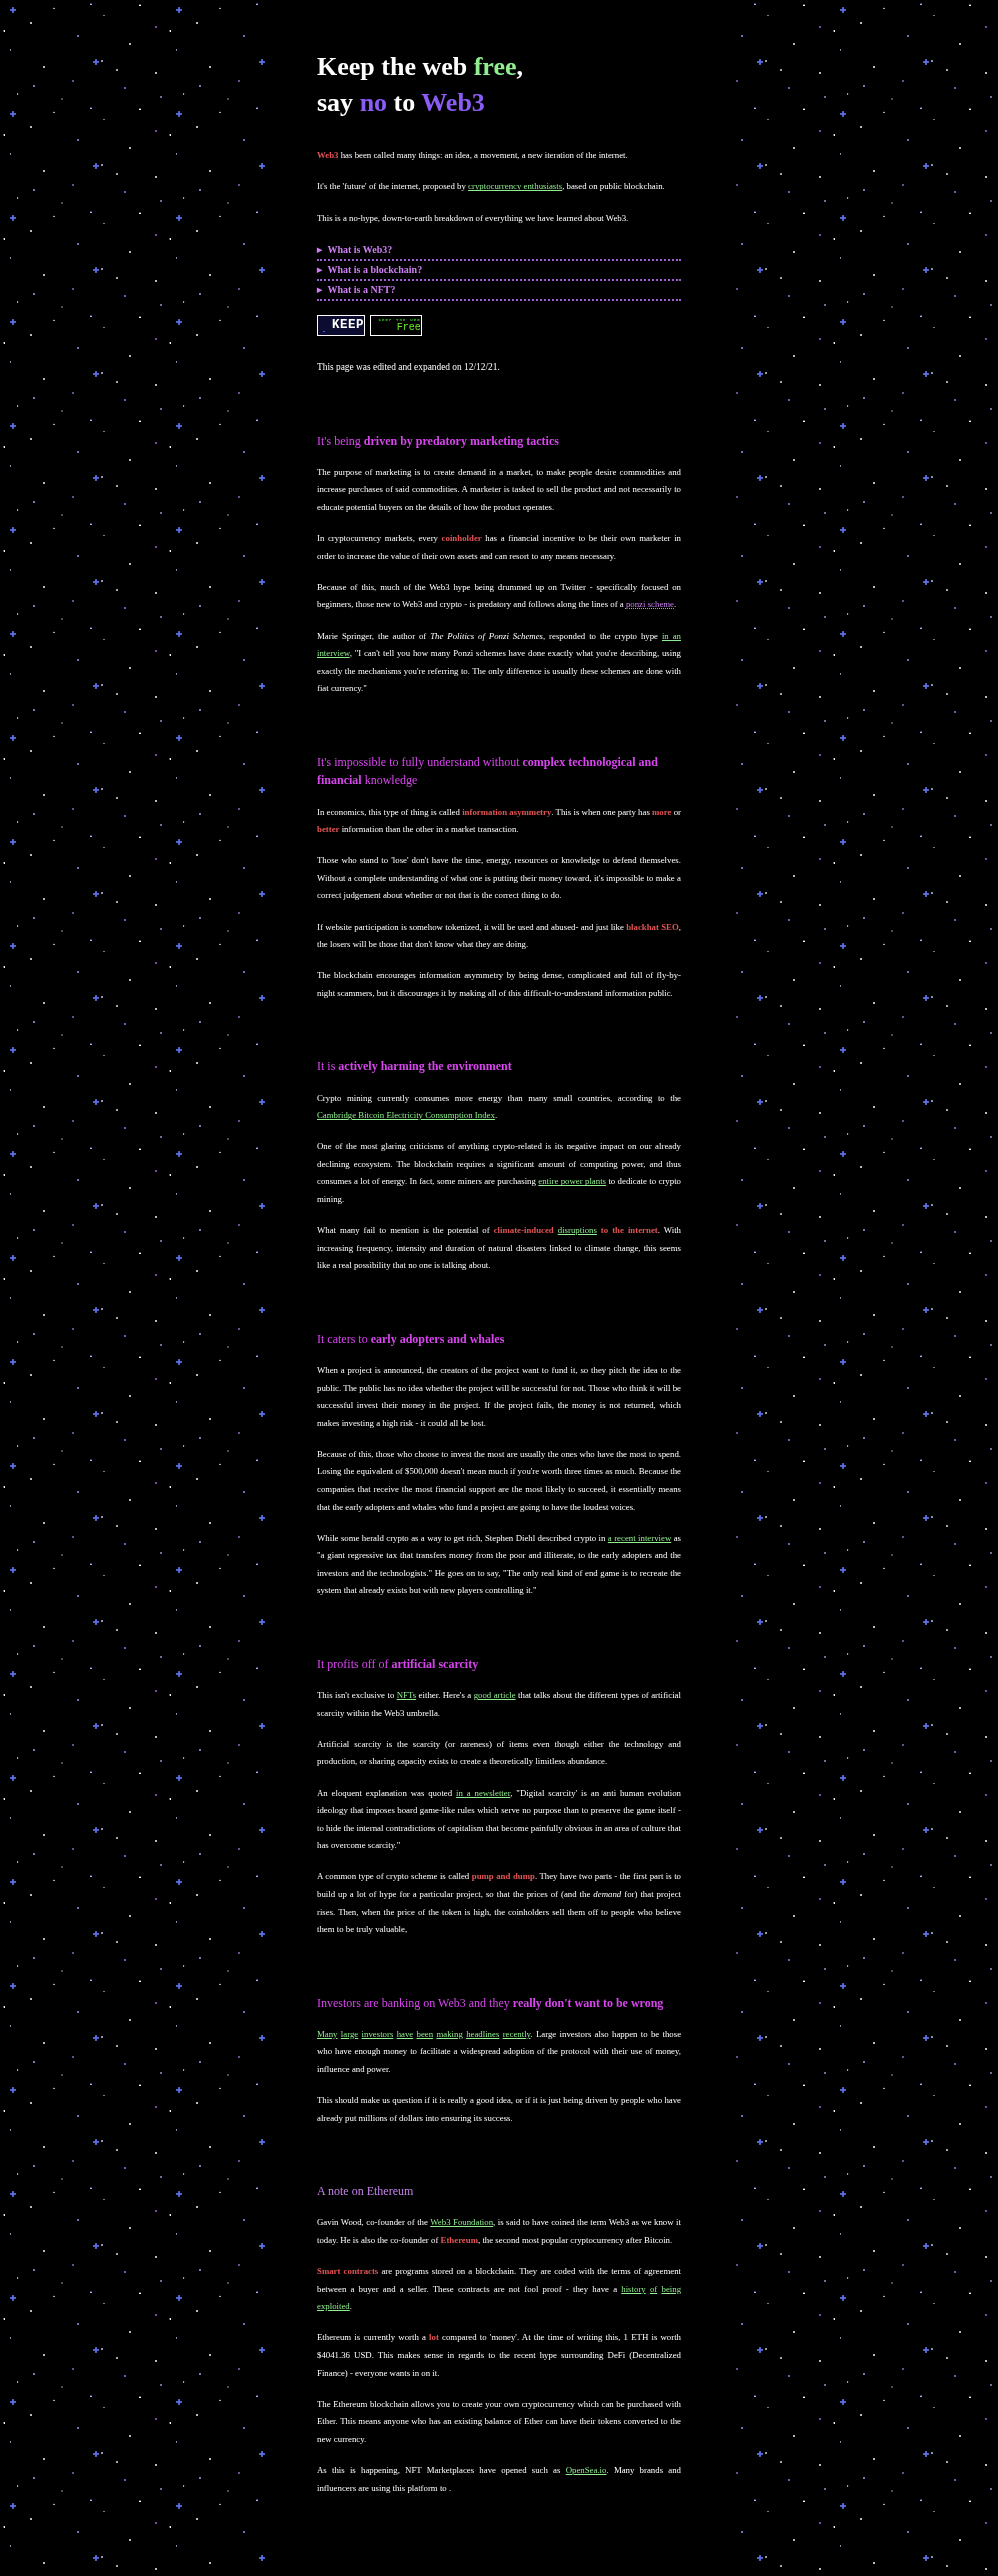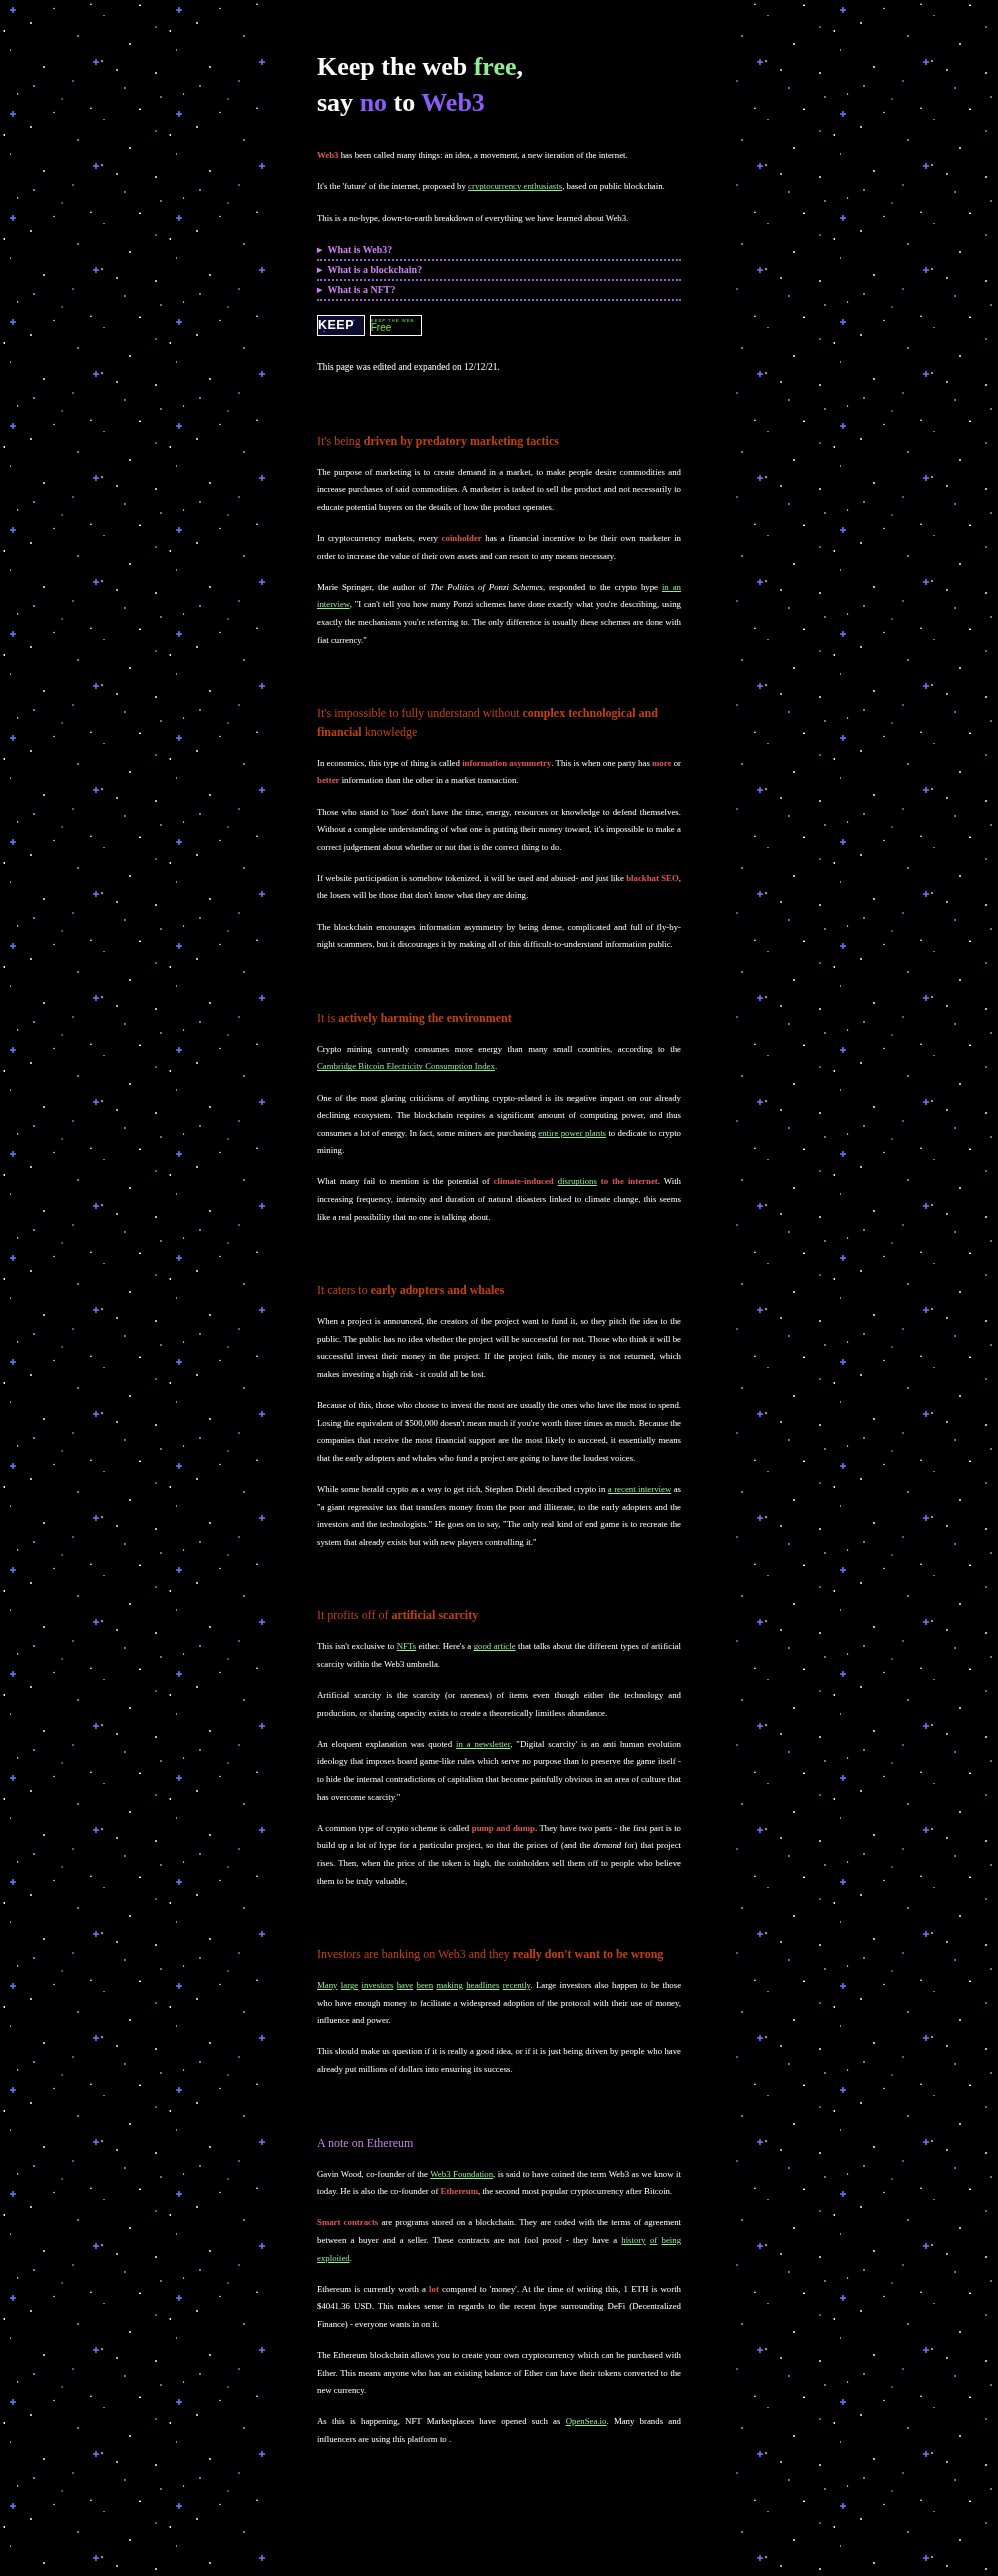--- a/index.html
+++ b/index.html
@@ -50,33 +50,33 @@
   a{font-weight:normal;text-decoration:underline;cursor:pointer}
   a.g{color:#90ee90}
   a.p{color:#c97ff0}
   a.pd{text-decoration-style:dotted}
   .faq{margin-top:6px}
   details{border-bottom:2.1px dotted #9c5fd0;padding:3.1px 0 4.2px}
   summary{list-style:none;cursor:pointer;color:#cf7ff5;font-weight:bold;font-size:10px}
   summary::-webkit-details-marker{display:none}
   summary::before{content:"\25B6";font-size:6.8px;margin-right:5.2px;vertical-align:1px;color:#cf7ff5}
   .badges{margin-top:13.5px}
-  .badge{display:inline-flex;flex-direction:column;align-items:flex-start;justify-content:center;
+  .badge{display:inline-flex;flex-direction:column;align-items:flex-end;justify-content:center;
     width:46px;height:19px;border:1px solid #fff;vertical-align:middle;box-sizing:content-box;
-    font-family:Liberation Sans, sans-serif;margin-right:4.7px}
+    font-family:Liberation Mono, monospace;margin-right:4.7px}
   .badge.keep{background:#0c0c30;background-image:radial-gradient(1px 1px at 6.2px 15.6px,#4466ff 0 60%,transparent 100%),radial-gradient(1px 1px at 36px 4.2px,#3355dd 0 60%,transparent 100%)}
   .badge.keep .klabel{color:#fff;font-weight:bold;font-size:12.5px;letter-spacing:0.5px;line-height:1}
   .badge.ktw{background:#000;width:50px}
   .badge.ktw .l1{color:#33bb22;font-weight:bold;font-size:4.2px;letter-spacing:1px;line-height:1.3}
   .badge.ktw .l2{color:#66ee22;font-size:10px;line-height:1}
   .note{margin-top:22px;font-size:9.4px}
   section{margin-top:55px}
   .sec-h{font-size:12px;font-weight:normal;line-height:1.55;margin:0 0 3.1px}
   .sec-h b{font-weight:bold}
-  .sec-h.red{color:#c2410c}
+  .sec-h.red{color:#d946ef}
   .sec-h.purple{color:#c583ea}
 </style>
 </head>
 <body>
 
 <div class="main">
   <h1><span class="t-white">Keep the web </span><span class="t-green">free</span><span class="t-white">,</span><br><span class="t-white">say </span><span class="t-red">no</span><span class="t-white"> to </span><span class="t-red">Web3</span></h1>
 
   <div>
       <p><b class="r">Web3</b> has been called many things: an idea, a movement, a new iteration of the internet.</p>
@@ -105,20 +105,21 @@
     </span>
   </div>
 
   <p class="note">This page was edited and expanded on 12/12/21.</p>
 
   <div>
       <section>
         <h2 class="sec-h red">It's being <b>driven by predatory marketing tactics</b></h2>
         <p>The purpose of marketing is to create demand in a market, to make people desire commodities and increase purchases of said commodities. A marketer is tasked to sell the product and not necessarily to educate potential buyers on the details of how the product operates.</p>
         <p>In cryptocurrency markets, every <b class="r">coinholder</b> has a financial incentive to be their own marketer in order to increase the value of their own assets and can resort to any means necessary.</p>
+        <p>Because of this, much of the Web3 hype being drummed up on Twitter - specifically focused on beginners, those new to Web3 and crypto - is predatory and follows along the lines of a <a class="p pd" href="#">ponzi scheme</a>.</p>
         <p>Marie Springer, the author of <i>The Politics of Ponzi Schemes</i>, responded to the crypto hype <a class="g" href="#">in an interview</a>, "I can't tell you how many Ponzi schemes have done exactly what you're describing, using exactly the mechanisms you're referring to. The only difference is usually these schemes are done with fiat currency."</p>
       </section>
       <section>
         <h2 class="sec-h red">It's impossible to fully understand without <b>complex technological and financial</b> knowledge</h2>
         <p>In economics, this type of thing is called <b class="r">information asymmetry</b>. This is when one party has <b class="r">more</b> or <b class="r">better</b> information than the other in a market transaction.</p>
         <p>Those who stand to 'lose' don't have the time, energy, resources or knowledge to defend themselves. Without a complete understanding of what one is putting their money toward, it's impossible to make a correct judgement about whether or not that is the correct thing to do.</p>
         <p>If website participation is somehow tokenized, it will be used and abused- and just like <b class="r">blackhat SEO</b>, the losers will be those that don't know what they are doing.</p>
         <p>The blockchain encourages information asymmetry by being dense, complicated and full of fly-by-night scammers, but it discourages it by making all of this difficult-to-understand information public.</p>
       </section>
       <section>

